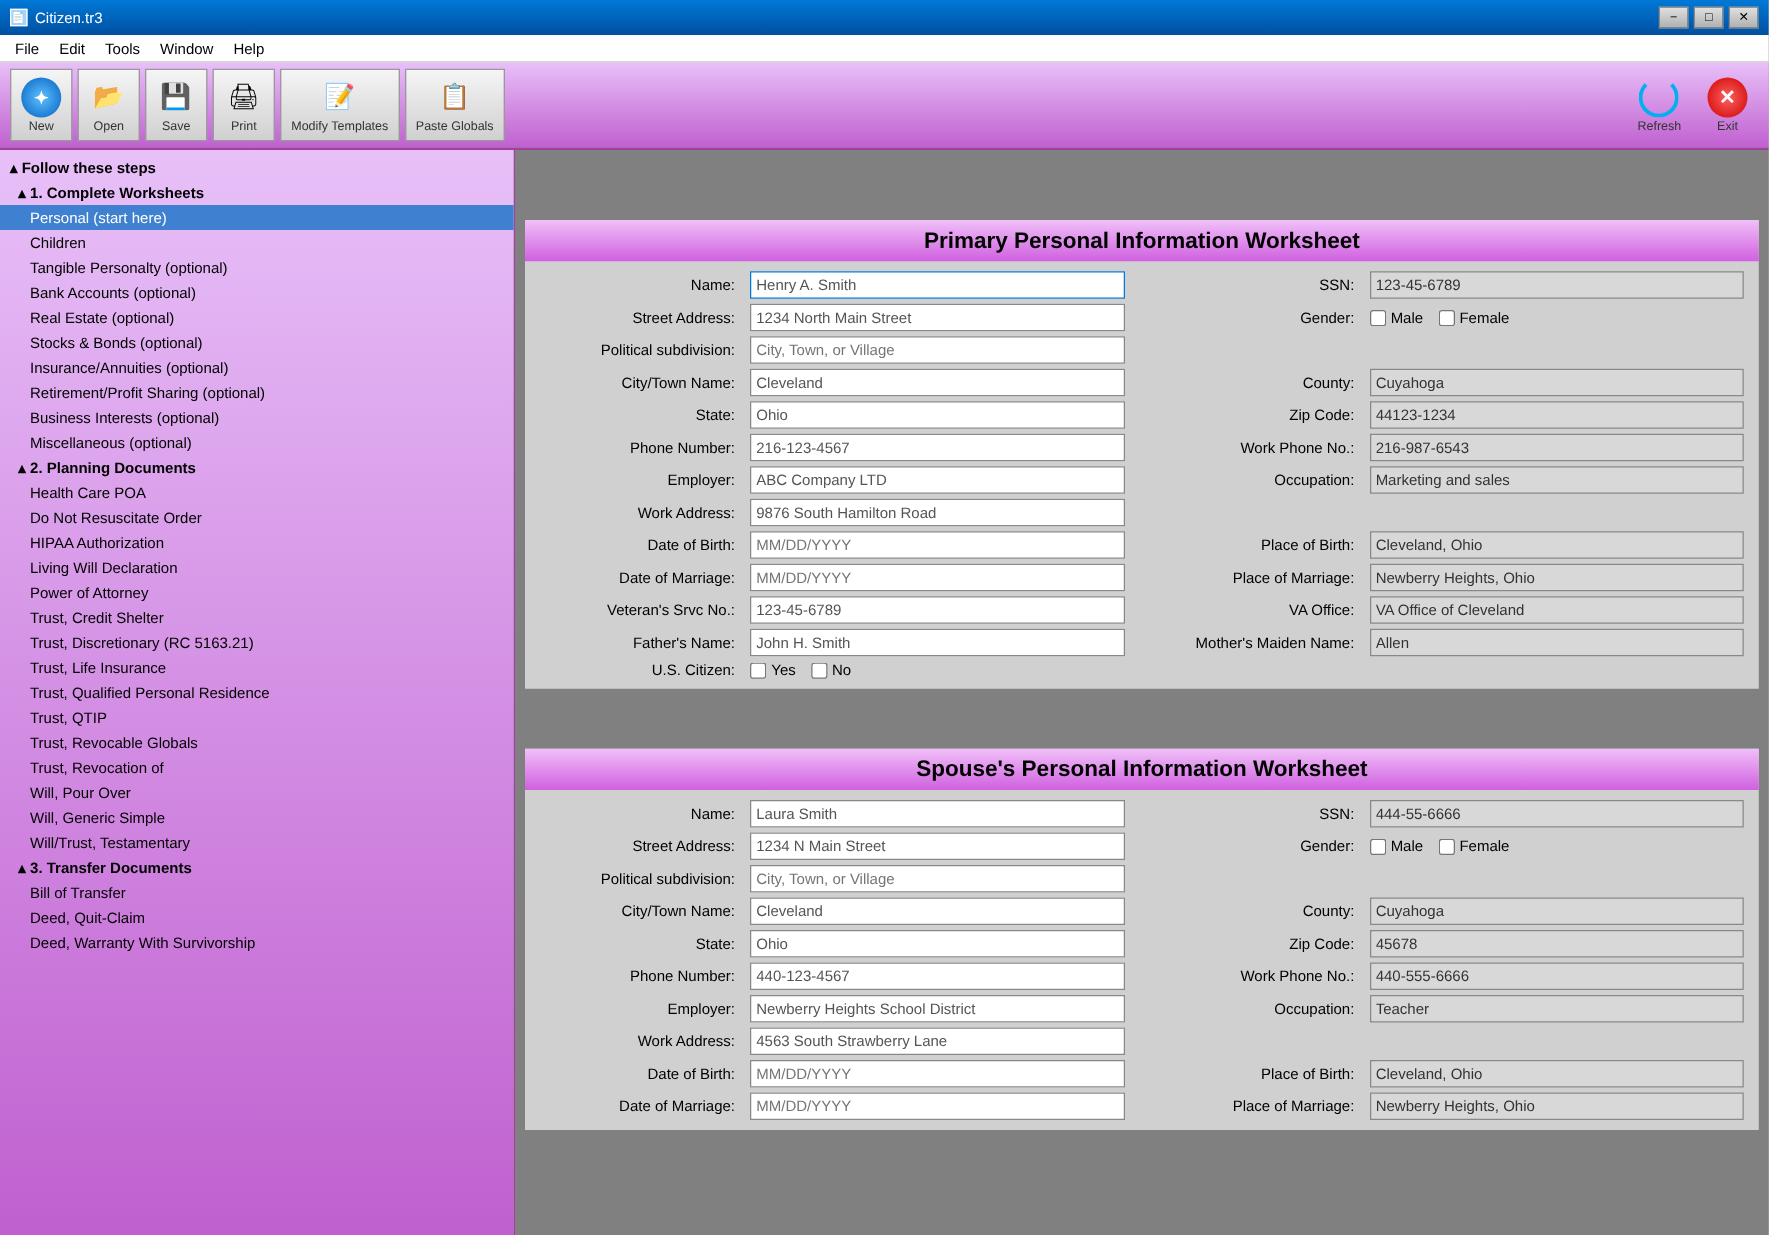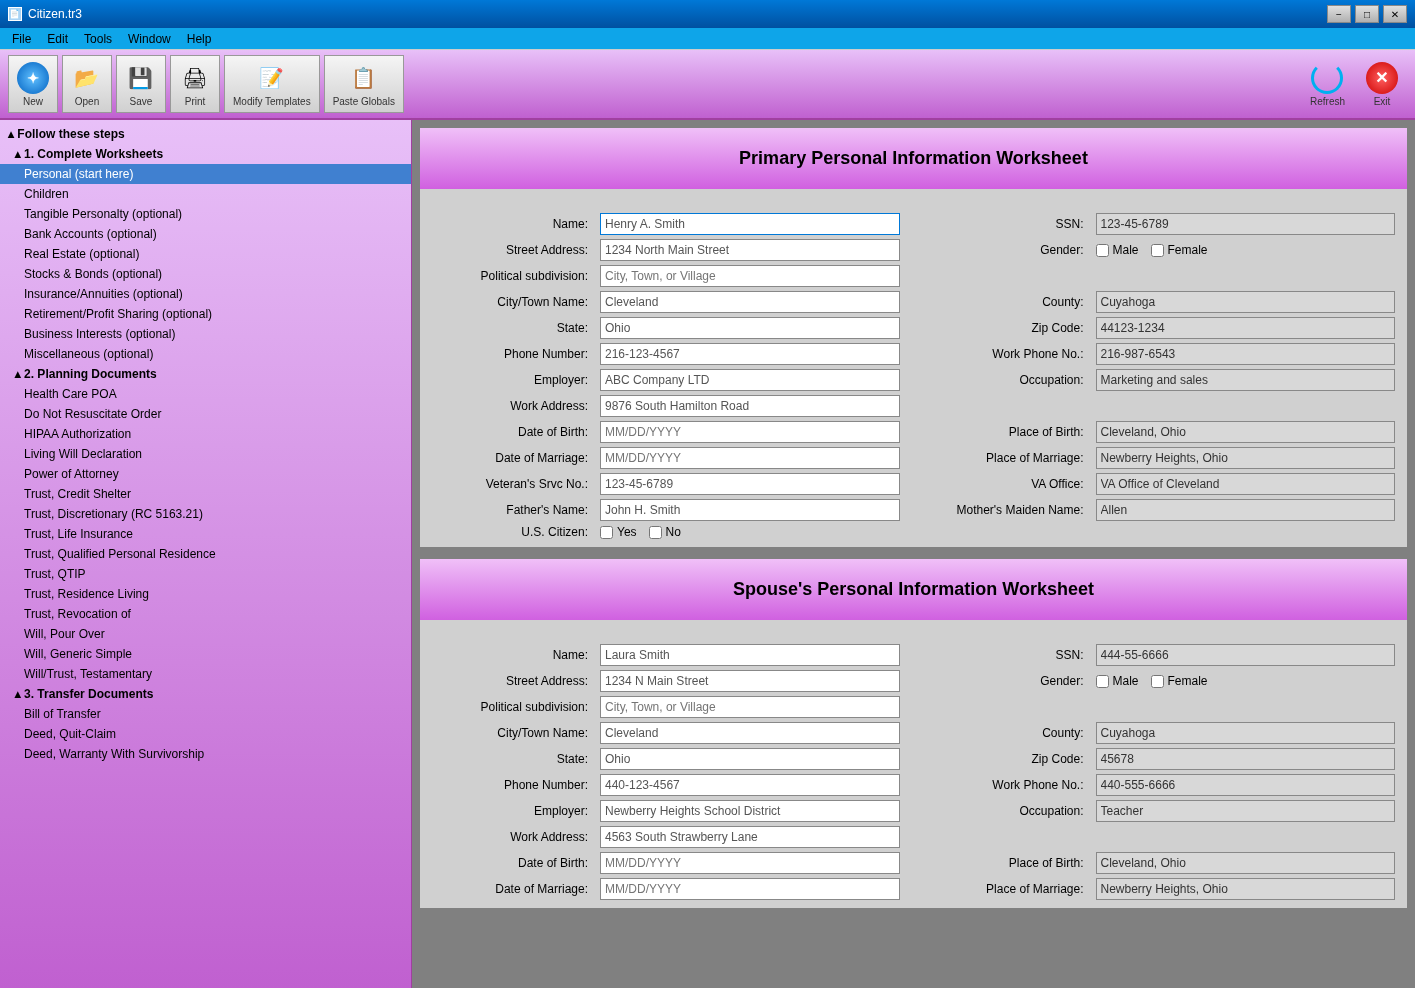--- a/index.html
+++ b/index.html
@@ -6,21 +6,21 @@
     body { font-family: 'Segoe UI', Tahoma, sans-serif; font-size: 12px; background: #c0c0c0; overflow: hidden; width: 1415px; height: 988px; }
 
     
     .title-bar { background: linear-gradient(to bottom, #0078d7, #0050a0); color: white; height: 28px; display: flex; align-items: center; justify-content: space-between; padding: 0 8px; font-size: 12px; }
     .title-bar-left { display: flex; align-items: center; gap: 6px; }
     .title-bar-icon { width: 14px; height: 14px; background: #aad4f5; border: 1px solid #fff; font-size: 9px; display: flex; align-items: center; justify-content: center; }
     .title-bar-controls { display: flex; gap: 4px; }
     .title-btn { width: 24px; height: 18px; background: linear-gradient(to bottom, #e0e0e0, #b0b0b0); border: 1px solid #888; display: flex; align-items: center; justify-content: center; font-size: 10px; cursor: pointer; color: #000; }
 
     
-    .menu-bar { background: #0ea5e9; height: 22px; display: flex; align-items: center; padding: 0 4px; border-bottom: 1px solid #ccc; }
+    .menu-bar { background: #ffffff; height: 22px; display: flex; align-items: center; padding: 0 4px; border-bottom: 1px solid #ccc; }
     .menu-item { padding: 2px 8px; font-size: 12px; cursor: pointer; }
 
     
     .toolbar { background: linear-gradient(to bottom, #e8c0f8, #c060d0); height: 70px; display: flex; align-items: center; padding: 4px 8px; gap: 4px; border-bottom: 2px solid #a040a0; }
     .tool-btn { display: flex; flex-direction: column; align-items: center; background: linear-gradient(to bottom, #f5f5f5, #d0d0d0); border: 1px solid #999; padding: 4px 8px; cursor: pointer; min-width: 50px; height: 58px; justify-content: center; gap: 2px; }
     .tool-btn-icon { width: 32px; height: 32px; display: flex; align-items: center; justify-content: center; font-size: 20px; }
     .tool-btn-label { font-size: 10px; color: #333; }
     .toolbar-spacer { flex: 1; }
     .tool-btn-right { display: flex; flex-direction: column; align-items: center; background: transparent; border: none; padding: 4px 8px; cursor: pointer; min-width: 50px; height: 58px; justify-content: center; gap: 2px; }
 
@@ -38,24 +38,24 @@
     .sidebar-scroll { padding: 4px 0; }
     .sidebar-section { font-size: 12px; color: #000; padding: 3px 8px; font-weight: bold; }
     .sidebar-item { font-size: 12px; color: #000; padding: 3px 24px; cursor: pointer; white-space: nowrap; }
     .sidebar-item.active { background: #4080d0; color: #ffffff; }
 
     
     .content { flex: 1; background: #808080; overflow-y: auto; padding: 8px; }
 
     
     .worksheet { background: #d0d0d0; margin-bottom: 12px; }
-    .worksheet-header { background: linear-gradient(to bottom, #f0c0f8, #d060e0); padding: 20px; text-align: center; }
+    .worksheet-header { background: linear-gradient(to bottom, #f0c0f8, #d060e0); padding: 6px; text-align: center; margin-top: 48px; }
     .worksheet-header h2 { font-size: 18px; font-weight: bold; color: #000; }
     .worksheet-body { padding: 8px 12px; }
-    .form-grid { display: grid; grid-template-columns: 160px 1fr 180px 1fr; gap: 4px 8px; align-items: center; margin-top: 16px; }
+    .form-grid { display: grid; grid-template-columns: 160px 1fr 180px 1fr; gap: 4px 8px; align-items: center; }
     .form-label { font-size: 12px; color: #000; text-align: right; padding-right: 4px; white-space: nowrap; }
     .form-input { background: white; border: 1px solid #888; padding: 2px 4px; font-size: 12px; height: 22px; width: 100%; color: #555; }
     .form-input.active-border { border: 1px solid #0078d7; }
     .form-input-readonly { background: #d8d8d8; border: 1px solid #888; padding: 2px 4px; font-size: 12px; height: 22px; width: 100%; color: #333; }
     .checkbox-group { display: flex; align-items: center; gap: 12px; }
     .checkbox-label { display: flex; align-items: center; gap: 4px; font-size: 12px; }
 
     
     ::-webkit-scrollbar { width: 12px; }
     ::-webkit-scrollbar-track { background: #e0e0e0; }
@@ -154,21 +154,21 @@
       <div class="sidebar-item">Health Care POA</div>
       <div class="sidebar-item">Do Not Resuscitate Order</div>
       <div class="sidebar-item">HIPAA Authorization</div>
       <div class="sidebar-item">Living Will Declaration</div>
       <div class="sidebar-item">Power of Attorney</div>
       <div class="sidebar-item">Trust, Credit Shelter</div>
       <div class="sidebar-item">Trust, Discretionary (RC 5163.21)</div>
       <div class="sidebar-item">Trust, Life Insurance</div>
       <div class="sidebar-item">Trust, Qualified Personal Residence</div>
       <div class="sidebar-item">Trust, QTIP</div>
-      <div class="sidebar-item">Trust, Residence Living</div>
+      <div class="sidebar-item">Trust, Revocable Globals</div>
       <div class="sidebar-item">Trust, Revocation of</div>
       <div class="sidebar-item">Will, Pour Over</div>
       <div class="sidebar-item">Will, Generic Simple</div>
       <div class="sidebar-item">Will/Trust, Testamentary</div>
 
       <div class="sidebar-section">
         &nbsp;&nbsp;▴ <span>3. Transfer Documents</span>
       </div>
       <div class="sidebar-item">Bill of Transfer</div>
       <div class="sidebar-item">Deed, Quit-Claim</div>

